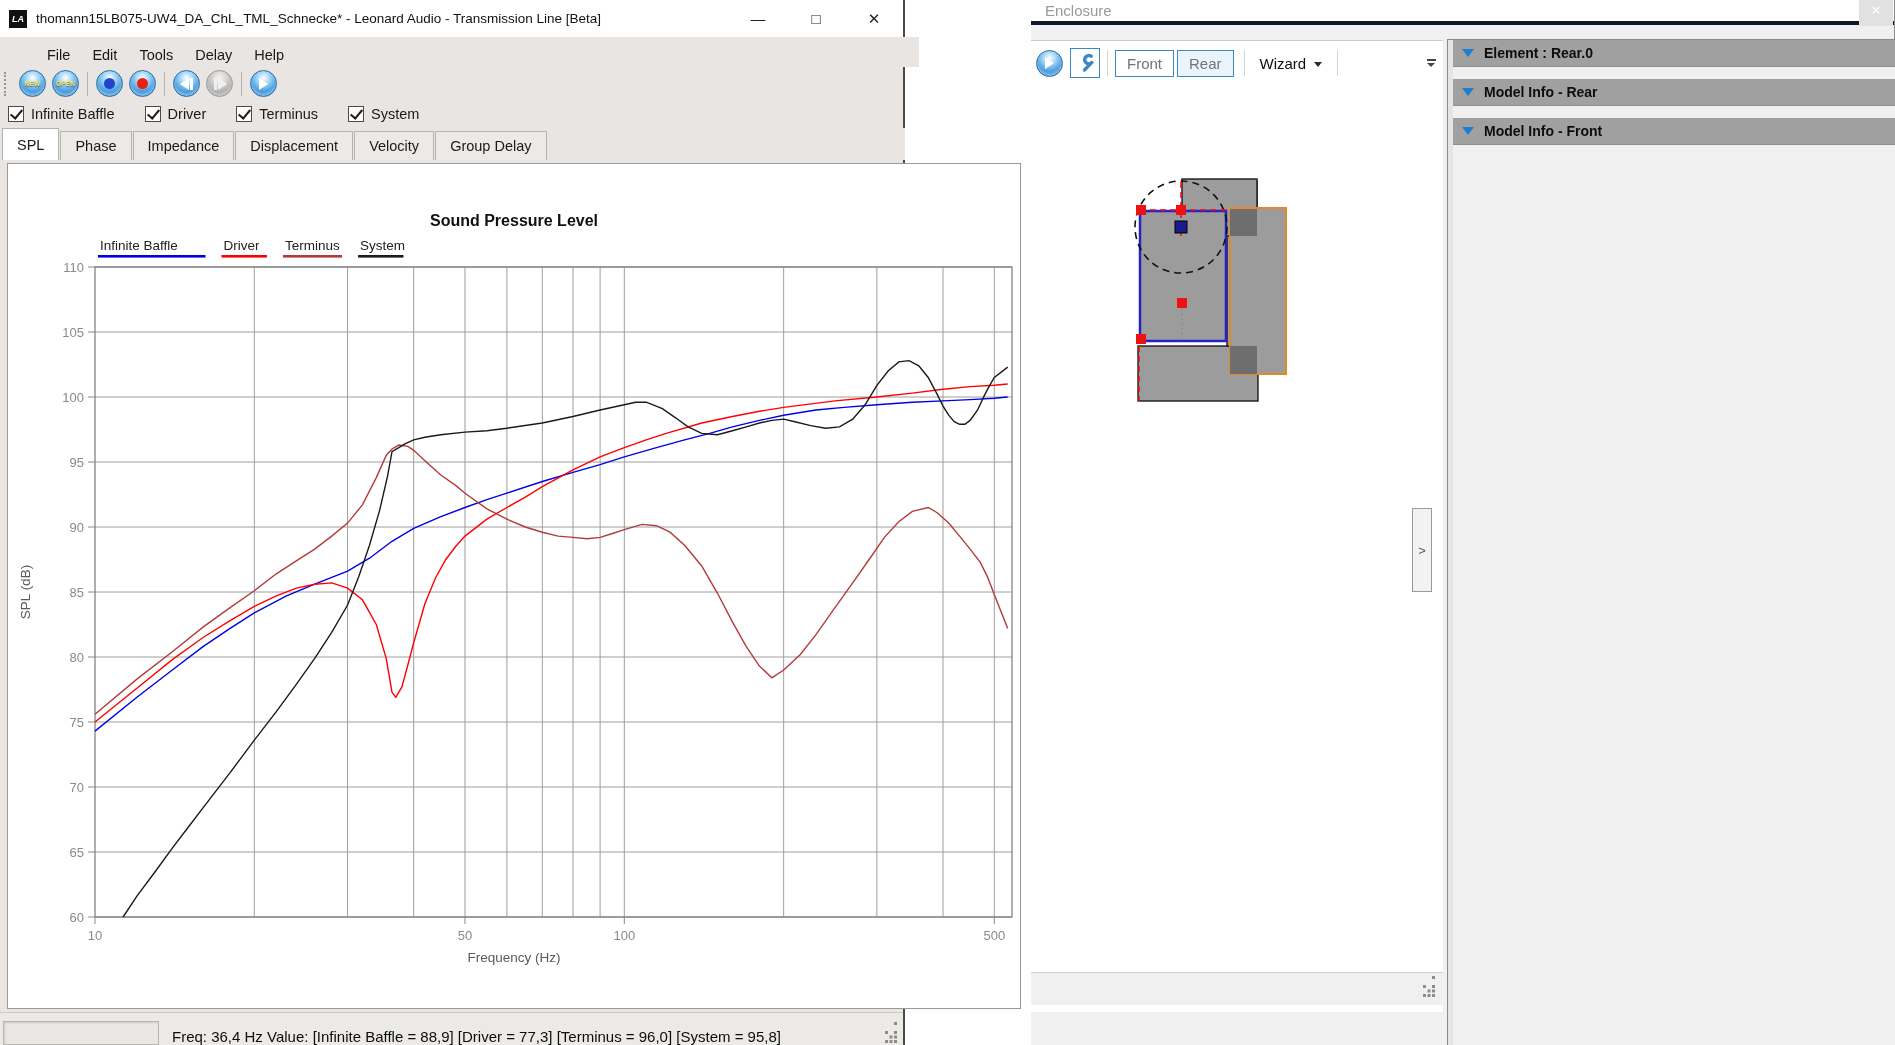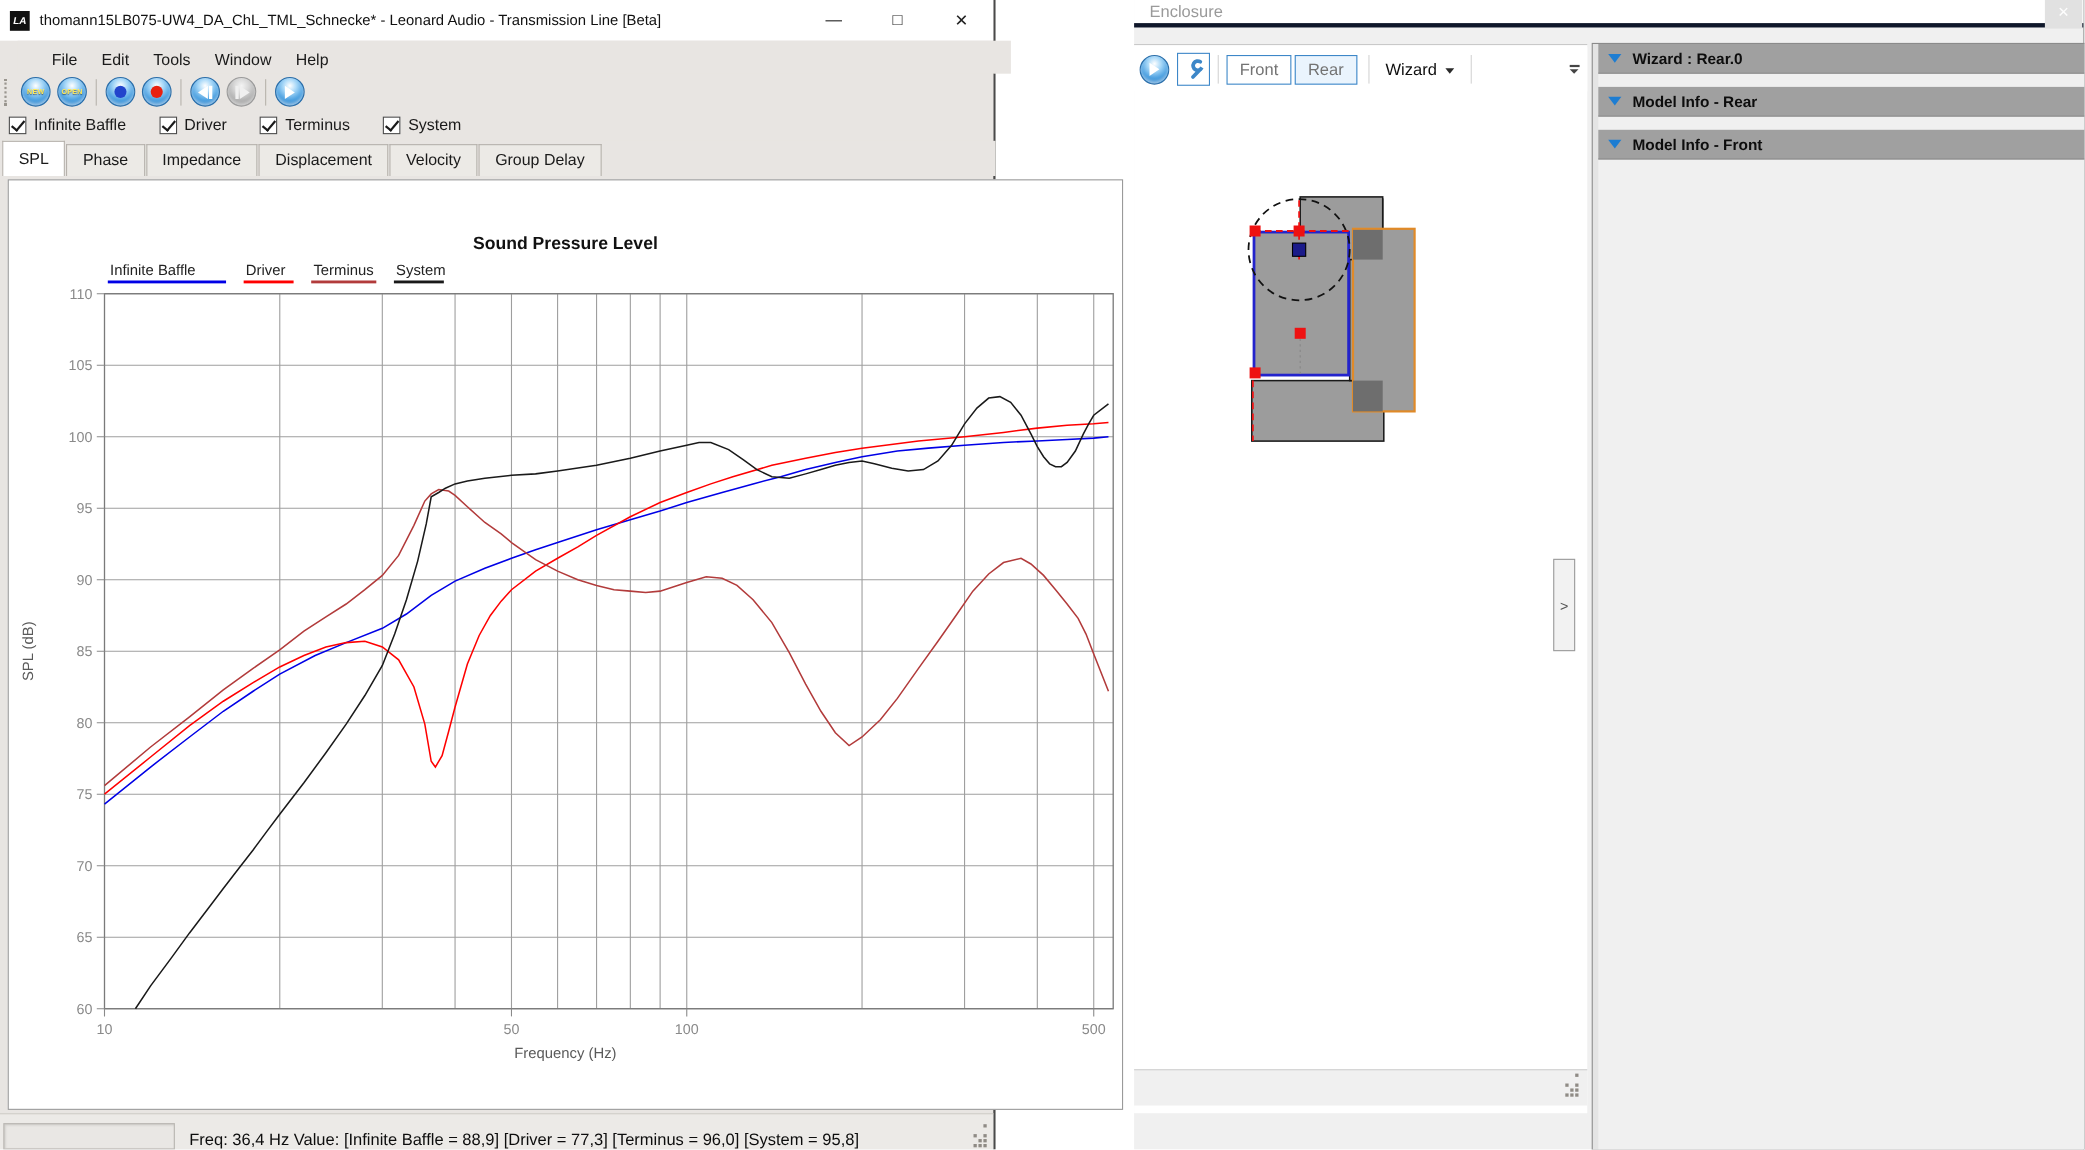--- a/index.html
+++ b/index.html
@@ -84,21 +84,21 @@
       <div class="winbtns">
         <div class="winbtn">—</div>
         <div class="winbtn">□</div>
         <div class="winbtn">✕</div>
       </div>
     </div>
     <div class="menubar" id="menubar">
         <div class="menuitem">File</div>
         <div class="menuitem">Edit</div>
         <div class="menuitem">Tools</div>
-        <div class="menuitem">Window</div>
+        <div class="menuitem">Delay</div>
         <div class="menuitem">Help</div>
       </div>
     <div class="toolbar" id="toolbar">
         <div class="tgrip"></div>
         <div class="cbtn">
           <span class="yel">NEW</span>
         </div>
         <div class="cbtn">
           <span class="yel">OPEN</span>
         </div>
@@ -281,21 +281,21 @@
         </svg>
     </div>
     <div class="enc-bottom">
       <div class="dotgrip"></div>
     </div>
     <div class="expander">&gt;</div>
 
     <div class="props" id="props">
         <div class="phead">
           <div class="tri"></div>
-          <div class="ptitle">Wizard : Rear.0</div>
+          <div class="ptitle">Element : Rear.0</div>
         </div>
         <div class="prows"></div>
         <div class="phead">
           <div class="tri"></div>
           <div class="ptitle">Model Info - Rear</div>
         </div>
         <div class="prows"></div>
         <div class="phead">
           <div class="tri"></div>
           <div class="ptitle">Model Info - Front</div>

